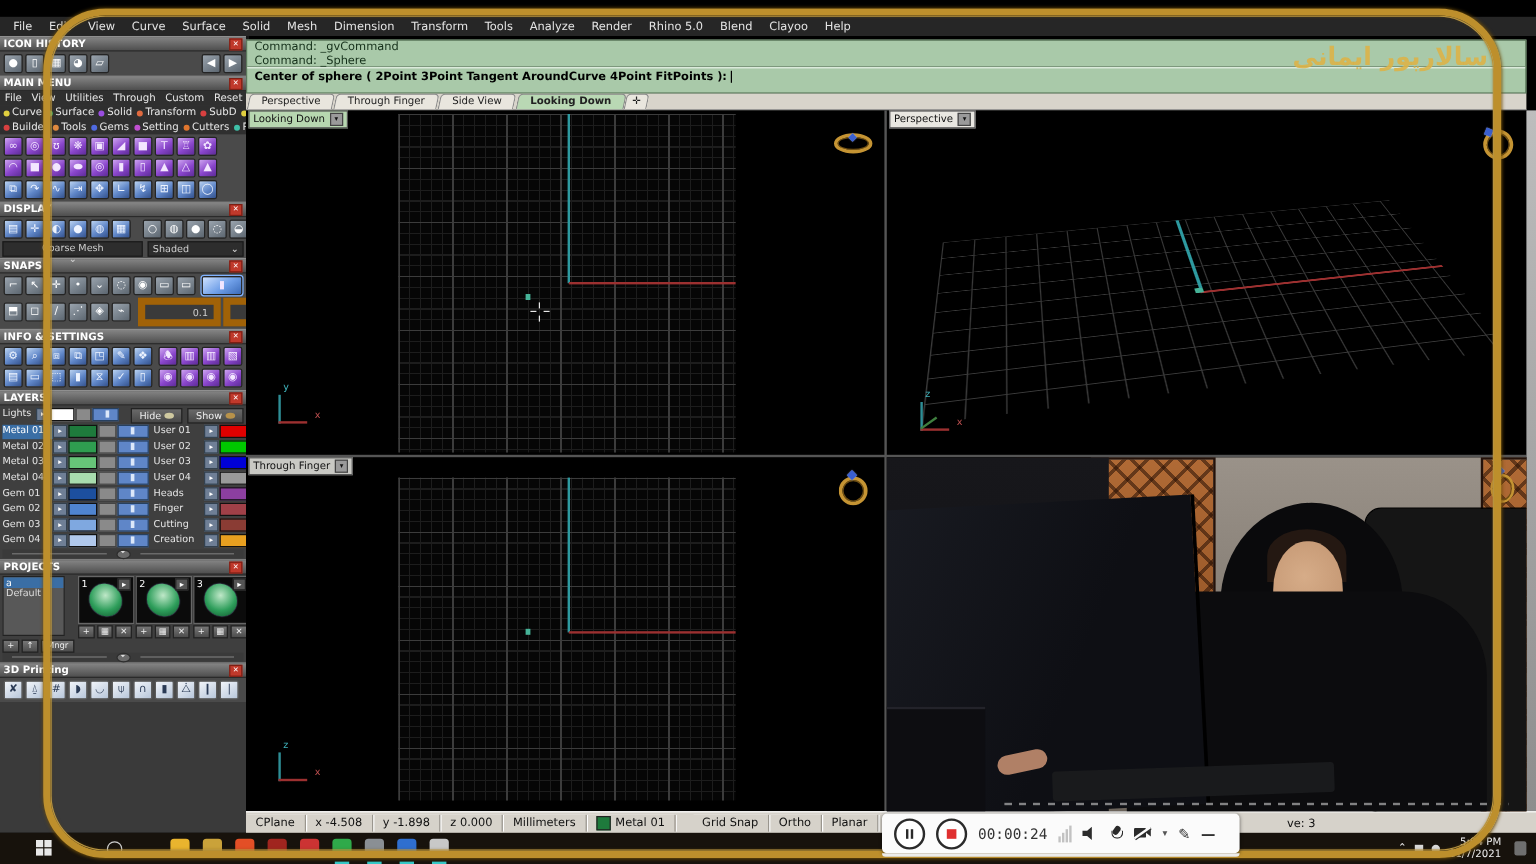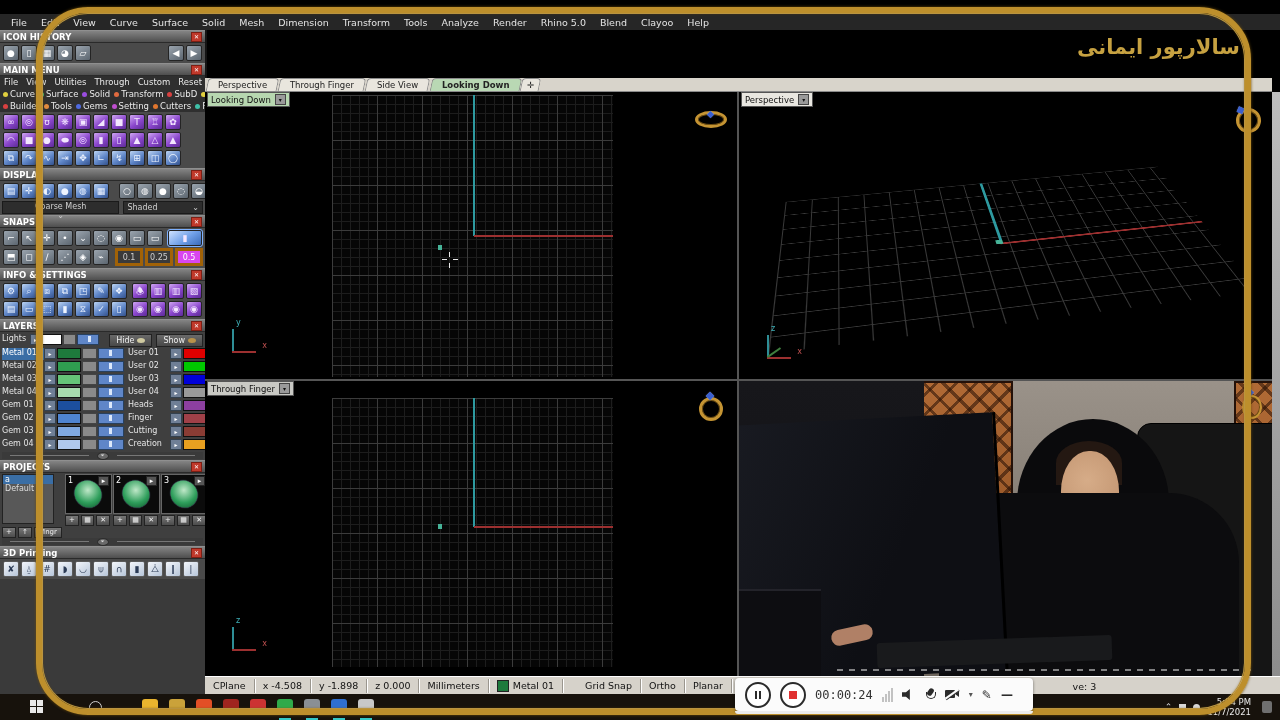--- a/index.html
+++ b/index.html
@@ -25,21 +25,21 @@
   .tile.lite{background:linear-gradient(145deg,#f2f5fa,#b7c6da);color:#2a3a55;border-color:#5a5a5a;}
   .tile.on{outline:1px solid #7fb2ff;background:linear-gradient(145deg,#cfe2ff,#6f9fe8 55%,#3a6ab8);}
   .mm-textrow{display:flex;gap:8px;color:#e8e8e8;font-size:8.5px;padding:1px 4px;background:#2f2f2f;}
   .mm-reset{margin-left:auto;}
   .bul-row{display:flex;gap:4px;font-size:8.5px;padding:1px 3px;background:#2f2f2f;color:#e8e8e8;flex-wrap:nowrap;}
   .bul{display:inline-flex;align-items:center;gap:2px;}
   .dot{width:5px;height:5px;border-radius:50%;display:inline-block;}
   .ddl{display:inline-flex;align-items:center;justify-content:space-between;background:#2d2d2d;color:#cfcfcf;
        border:1px solid #1a1a1a;font-size:8px;height:11px;padding:0 3px;}
   .numbtn{display:inline-flex;align-items:center;justify-content:center;min-width:22px;height:12px;margin:1px;
-          background:#3a3a3a;border:3px solid #a16207;color:#cfcfcf;font-size:8px;}
+          background:#3a3a3a;border:6px solid #a16207;color:#cfcfcf;font-size:8px;padding-left:35px;}
   .numbtn.on{background:#d946ef;color:#fff;}
   
   .lrow{display:flex;height:12px;margin:1px 0;}
   .llabel{width:42px;font-size:8px;color:#e6e6e6;overflow:hidden;white-space:nowrap;}
   .lrow.sel .llabel{background:#3a6ea5;color:#fff;}
   .lbtn{width:10px;height:9px;background:#6f7f96;border:1px solid #33414f;color:#fff;font-size:6px;line-height:9px;text-align:center;margin-right:1px;}
   .lswatch{width:22px;height:9px;border:1px solid #111;margin-right:1px;}
   .llock{width:13px;height:9px;background:#8a8a8a;border:1px solid #444;margin-right:1px;}
   .ltoggle{width:24px;height:9px;background:#5f86c8;border:1px solid #27405f;position:relative;}
   .ltoggle:after{content:"";position:absolute;left:10px;top:1px;width:3px;height:6px;background:#dce8fa;}
@@ -655,20 +655,30 @@
           <span class="tile lite">⍦</span>
           <span class="tile lite">∩</span>
           <span class="tile lite">▮</span>
           <span class="tile lite">⧊</span>
           <span class="tile lite">❙</span>
           <span class="tile lite">❘</span>
         </div>
     </div>
   </div>
 
+  <div class="abs" id="cmdarea">
+    <div>
+
+    <div class="cmdline">Command: _gvCommand</div>
+        <div class="cmdline">Command: _Sphere</div>
+      </div>
+    <div id="cmdprompt">
+      <span>Center of sphere ( 2Point  3Point  Tangent  AroundCurve  4Point  FitPoints ):</span><span id="cmd-cursor"></span>
+    </div>
+  </div>
 
   <div class="abs" id="tabsbar">
     <span style="display:flex;gap:1px;align-items:flex-end;">
 
     <span class="vtab"><span>Perspective</span></span>
         <span class="vtab"><span>Through Finger</span></span>
         <span class="vtab"><span>Side View</span></span>
         <span class="vtab active"><span>Looking Down</span></span>
       </span>
     <span class="vtab" style="padding:0 5px;"><span>✛</span></span>

